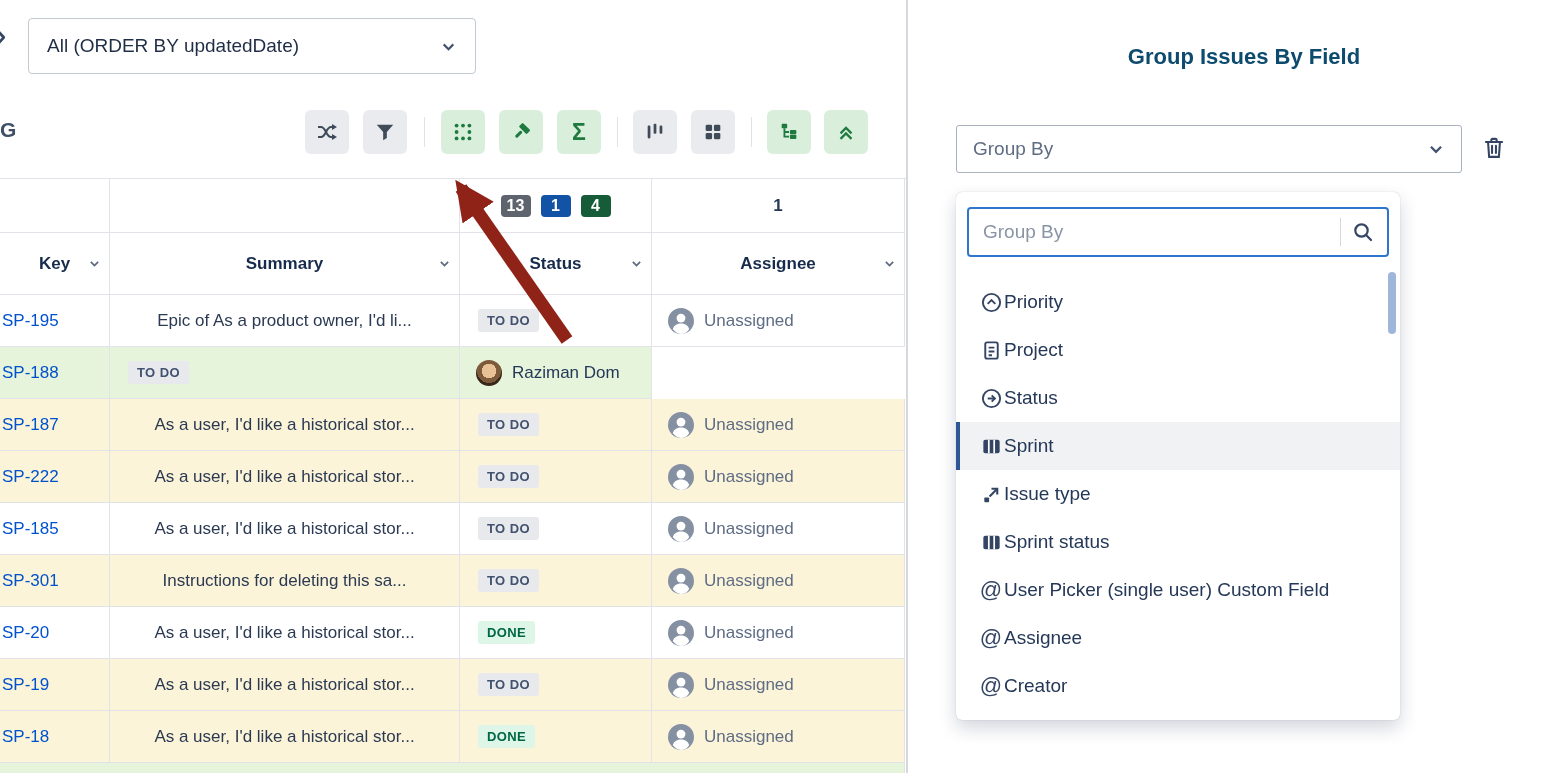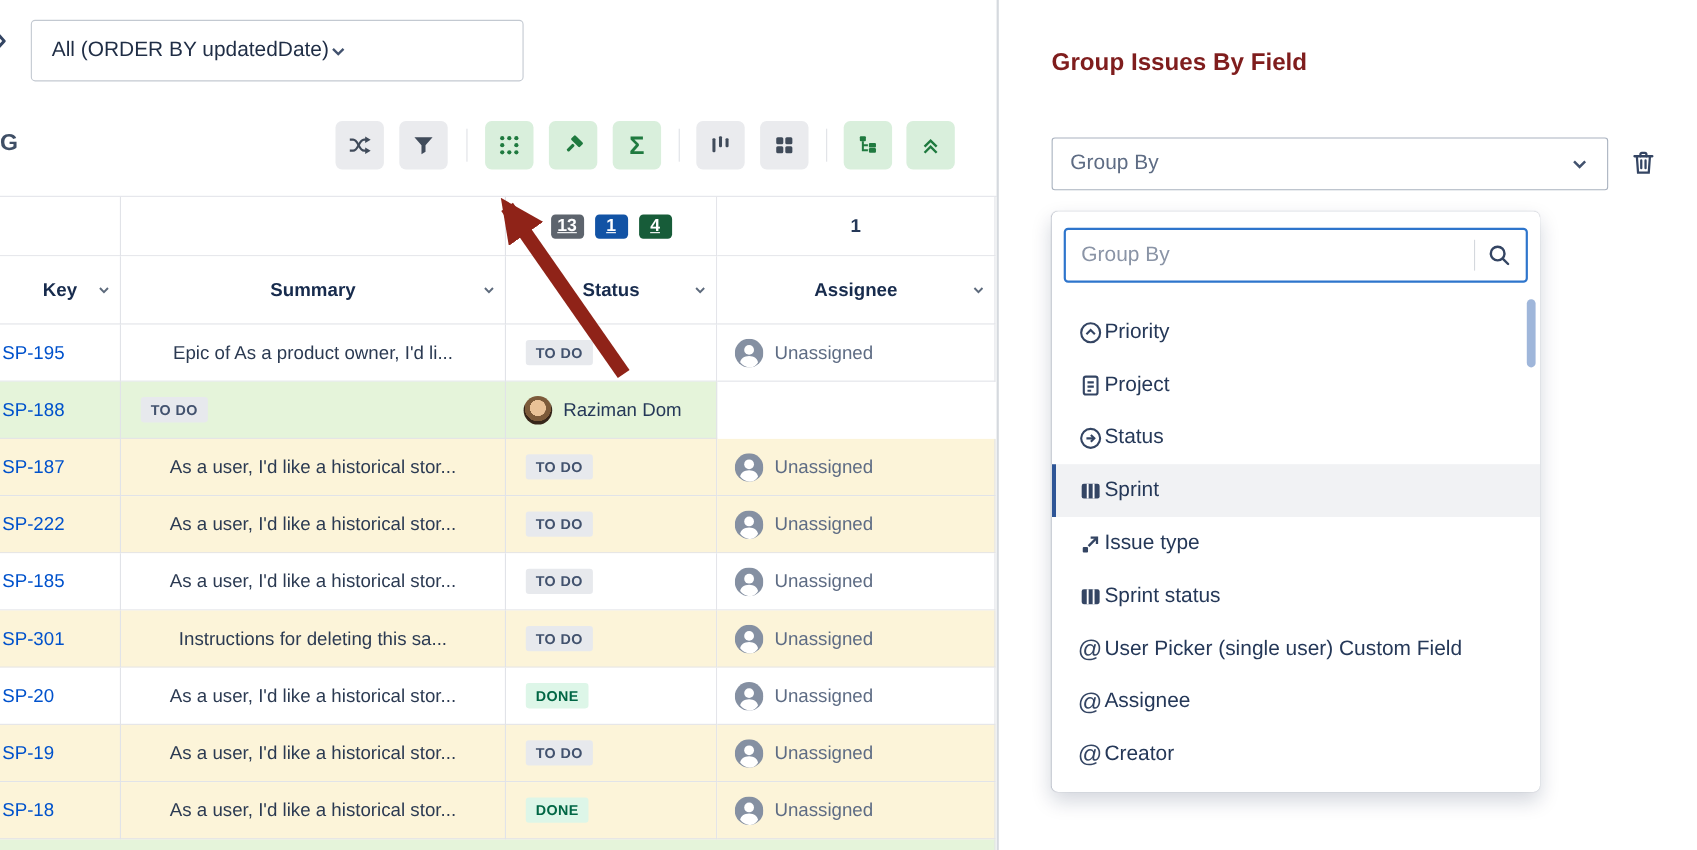--- a/index.html
+++ b/index.html
@@ -9,21 +9,21 @@
     background: #fff; font-family: "Liberation Sans", sans-serif; color: #253858;
   }
 
   
   .edge-chevron { position: absolute; left: -6px; top: 14px; font-size: 38px; color: #344563; }
   .partial-g { position: absolute; left: 0; top: 118px; font-size: 21px; font-weight: bold; color: #3f4f66; }
 
   .filter-select {
     position: absolute; left: 28px; top: 18px; width: 448px; height: 56px;
     border: 1px solid #c3c9d1; border-radius: 4px; background: #fff;
-    display: flex; align-items: center; justify-content: flex-start;
+    display: flex; align-items: center; justify-content: space-between;
     padding: 0 18px; font-size: 19px; color: #1f2d45; cursor: pointer;
   }
   .chev { color: #42526e; flex: none; }
 
   .tbtn {
     position: absolute; top: 110px; width: 44px; height: 44px; border: none;
     border-radius: 6px; display: flex; align-items: center; justify-content: center; cursor: pointer;
   }
   .tbtn.gray  { background: #eaebee; color: #404b5a; }
   .tbtn.green { background: #d9efdc; color: #1f7a3f; }
@@ -39,21 +39,21 @@
   .sortchev { position: absolute; right: 8px; color: #5d6a7c; }
   .drow .cell { height: 52px; font-size: 17px; }
   .bg-yellow .cell { background: #fcf4d9; }
   .bg-green  .cell { background: #e5f4da; }
   .key-cell { color: #0052cc; padding-left: 2px; justify-content: flex-start; cursor: pointer; }
   .summary-cell { justify-content: center; color: #2b3a52; padding: 0 8px; }
   .status-cell { padding-left: 18px; justify-content: flex-start; }
   .assignee-cell { padding-left: 16px; justify-content: flex-start; gap: 10px; }
   .count-badge {
     min-width: 30px; height: 22px; border-radius: 4px; color: #fff; font-weight: bold;
-    font-size: 16px; display: flex; align-items: center; justify-content: center; padding: 0 6px; margin: 0 5px; text-decoration: underline;
+    font-size: 16px; display: flex; align-items: center; justify-content: center; padding: 0 6px; margin: 0 5px;
   }
   .assignee-count { font-size: 17px; font-weight: 600; color: #253858; }
   .badge-status { font-size: 13px; font-weight: bold; padding: 4px 9px; border-radius: 3px; letter-spacing: .4px; }
   .todo { background: #e7e9ed; color: #42526e; }
   .done { background: #ddf6e8; color: #006644; }
   .assignee-name { color: #5e6c84; }
   .assignee-name.named { color: #253858; }
   .avatar-photo {
     width: 26px; height: 26px; border-radius: 50%; flex: none;
     background: radial-gradient(circle at 50% 42%, #e9c197 0 36%, #7c5a3a 37% 60%, #37261a 61%);
@@ -61,21 +61,21 @@
   .avatar-icon { flex: none; }
   .partial-row { width: 905px; height: 11px; background: #e5f4da; border-right: 1px solid #e1e3e8; }
 
   
   .annot { position: absolute; left: 415px; top: 148px; z-index: 20; pointer-events: none; }
 
   
   .panel-divider { position: absolute; left: 906px; top: 0; width: 2px; height: 773px; background: #d5d9de; }
 
   
-  .rp-title { position: absolute; left: 956px; top: 44px; width: 576px; text-align: left; font-size: 22px; font-weight: bold; color: #7f1d1d; }
+  .rp-title { position: absolute; left: 956px; top: 44px; width: 576px; text-align: center; font-size: 22px; font-weight: bold; color: #0c4a6e; }
   .groupby-select {
     position: absolute; left: 956px; top: 125px; width: 506px; height: 48px;
     border: 1px solid #a9b2bf; border-radius: 3px; background: #fff; cursor: pointer;
     display: flex; align-items: center; justify-content: space-between; padding: 0 16px;
     font-size: 19px; color: #5e6c84;
   }
   .trash-btn { position: absolute; left: 1478px; top: 133px; width: 32px; height: 32px; background: none; border: none; cursor: pointer; }
 
   .dropdown {
     position: absolute; left: 956px; top: 192px; width: 444px; height: 528px; background: #fff;

